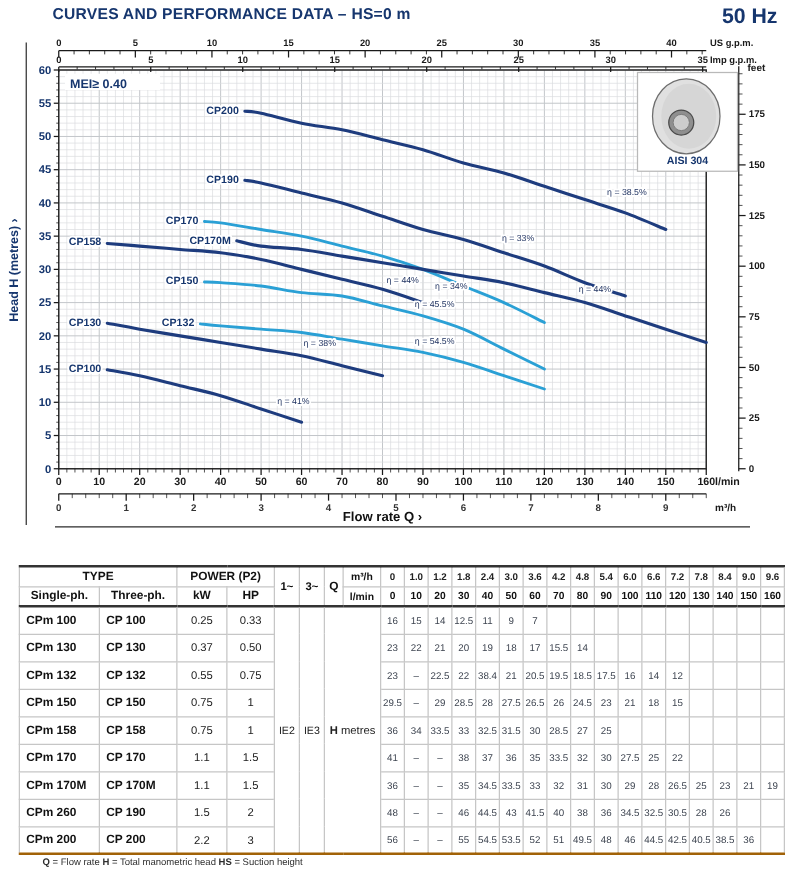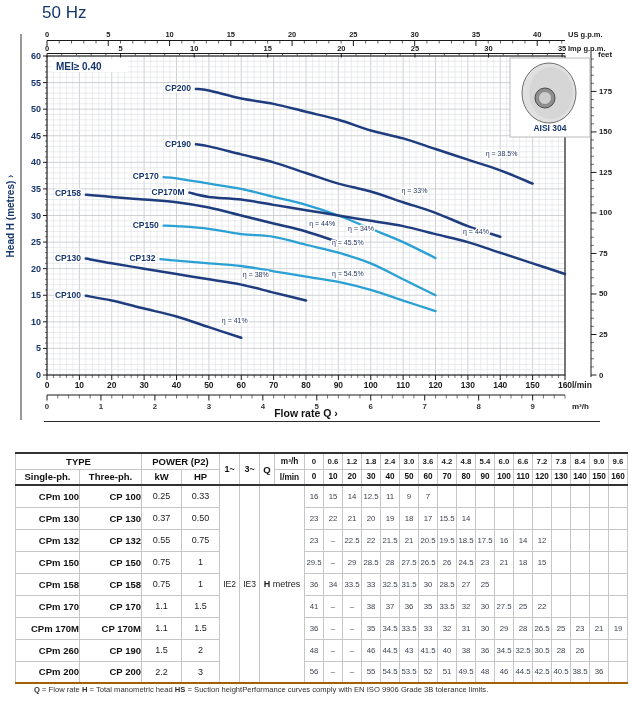--- a/index.html
+++ b/index.html
@@ -1,48 +1,49 @@
 <!DOCTYPE html>
 <html><head>
 <meta charset="utf-8">
 <style>
   html,body{margin:0;padding:0;}
   body{width:631px;height:708px;background:#fff;font-family:"Liberation Sans",sans-serif;position:relative;}
   .page{position:absolute;inset:0;background:#fff;overflow:hidden;}
   .titlebar{position:absolute;top:4px;left:42px;right:9px;display:flex;justify-content:space-between;align-items:flex-start;}
   .title{color:#16366e;font-weight:bold;font-size:12.5px;letter-spacing:.2px;}
-  .freq{color:#16366e;font-weight:normal;font-size:17px;line-height:1;}
+  .freq{color:#16366e;font-weight:bold;font-size:17px;line-height:1;}
   #chart{position:absolute;top:0;left:0;width:631px;height:430px;}
   svg text{font-family:"Liberation Sans",sans-serif;}
   #table-wrap{position:absolute;top:452px;left:15px;width:612px;}
   table{border-collapse:collapse;width:612px;table-layout:fixed;
         border-top:2.5px solid #333;border-bottom:2px solid #a16207;}
   th,td{border:1px solid #c6c6c6;text-align:center;padding:0;overflow:hidden;white-space:nowrap;box-sizing:border-box;}
   tr.h1,tr.h2{height:16px;}
   tbody tr{height:22px;}
   tr.h2 th,th.rs{border-bottom:2px solid #333;}
   .hdr{font-size:9.5px;color:#111;font-weight:bold;}
   .phz{font-size:9px;color:#111;font-weight:bold;}
   .unitq{font-size:8.3px;color:#111;font-weight:bold;}
   th.m3h{font-size:7.8px;font-weight:bold;color:#222;}
   th.lmin{font-size:8.2px;font-weight:bold;color:#111;}
-  td.type{font-size:9.5px;font-weight:bold;color:#111;text-align:right;padding-left:5px;}
+  td.type{font-size:9.5px;font-weight:bold;color:#111;text-align:left;padding-left:5px;}
   td.pw{font-size:9px;color:#222;margin-top:40px;}
   td.val{font-size:7.8px;color:#3d4450;}
   td.ie{font-size:8.5px;font-weight:normal;color:#222;}
   td.hm{font-size:9px;color:#222;}
   td.hm b{font-weight:bold;}
   .footnotes{position:absolute;top:685px;left:2px;width:612px;display:flex;font-size:7.6px;color:#2e2e2e;margin-left:32px;}
   .footnotes b{font-weight:bold;}
 </style>
 </head>
 <body>
 
 <div class="page">
   <div class="titlebar">
+    <span class="title">CURVES AND PERFORMANCE DATA  –  HS=0 m</span>
     <span class="freq">50 Hz</span>
   </div>
   <div id="chart"><svg width="631" height="430" viewBox="0 0 631 430">
         <line x1="21" y1="34" x2="21" y2="420" stroke="#333" stroke-width="1"></line>
         <g>
           <line x1="47" y1="56" x2="47" y2="375" stroke="#c3c6ca" stroke-width="0.8"></line>
           <line x1="53.475" y1="56" x2="53.475" y2="375" stroke="#dadcdf" stroke-width="0.55"></line>
           <line x1="59.95" y1="56" x2="59.95" y2="375" stroke="#dadcdf" stroke-width="0.55"></line>
           <line x1="66.425" y1="56" x2="66.425" y2="375" stroke="#dadcdf" stroke-width="0.55"></line>
           <line x1="72.9" y1="56" x2="72.9" y2="375" stroke="#dadcdf" stroke-width="0.55"></line>
@@ -659,21 +660,21 @@
         </colgroup>
         <thead>
           <tr class="h1">
             <th class="hdr" rowspan="1" colspan="2">TYPE</th>
             <th class="hdr" rowspan="1" colspan="2">POWER (P2)</th>
             <th class="phz rs" rowspan="2">1~</th>
             <th class="phz rs" rowspan="2">3~</th>
             <th class="hdr rs" rowspan="2">Q</th>
             <th class="unitq">m³/h</th>
             <th class="m3h">0</th>
-            <th class="m3h">0.6</th>
+            <th class="m3h">1.0</th>
             <th class="m3h">1.2</th>
             <th class="m3h">1.8</th>
             <th class="m3h">2.4</th>
             <th class="m3h">3.0</th>
             <th class="m3h">3.6</th>
             <th class="m3h">4.2</th>
             <th class="m3h">4.8</th>
             <th class="m3h">5.4</th>
             <th class="m3h">6.0</th>
             <th class="m3h">6.6</th>
@@ -760,21 +761,21 @@
           </tr>
           <tr>
             <td class="type">CPm 132</td>
             <td class="type">CP 132</td>
             <td class="pw">0.55</td>
             <td class="pw">0.75</td>
             <td class="val">23</td>
             <td class="val">–</td>
             <td class="val">22.5</td>
             <td class="val">22</td>
-            <td class="val">21.5</td>
+            <td class="val">38.4</td>
             <td class="val">21</td>
             <td class="val">20.5</td>
             <td class="val">19.5</td>
             <td class="val">18.5</td>
             <td class="val">17.5</td>
             <td class="val">16</td>
             <td class="val">14</td>
             <td class="val">12</td>
             <td class="val"></td>
             <td class="val"></td>
@@ -917,15 +918,14 @@
             <td class="val">40.5</td>
             <td class="val">38.5</td>
             <td class="val">36</td>
             <td class="val"></td>
           </tr>
         </tbody>
       </table>
     </div>
   <div class="footnotes">
     <span id="fn-left"><b>Q</b> = Flow rate   <b>H</b> = Total manometric head   <b>HS</b> = Suction height</span>
-    <span id="fn-right">Performance curves comply with EN ISO 9906 Grade 3B tolerance limits.</span>
   </div>
 </div>
 
 </body></html>

